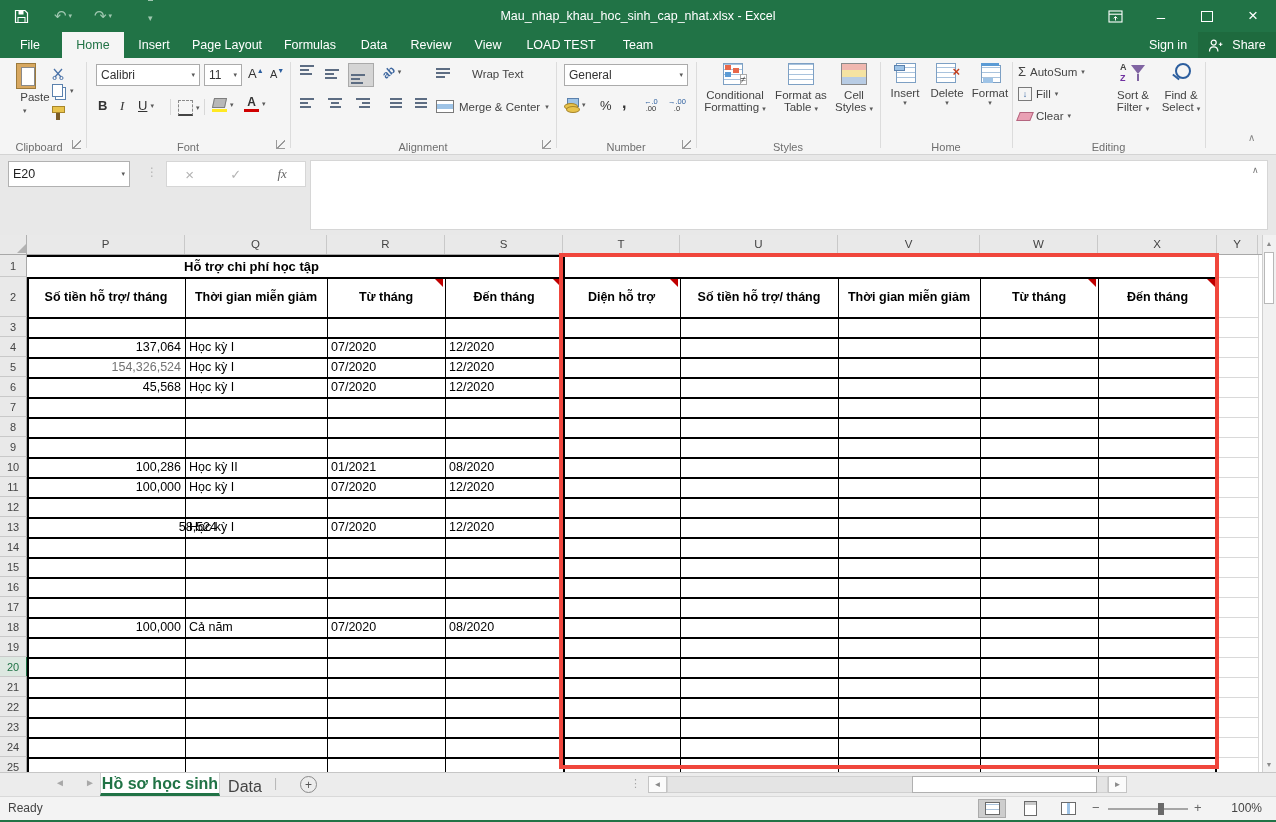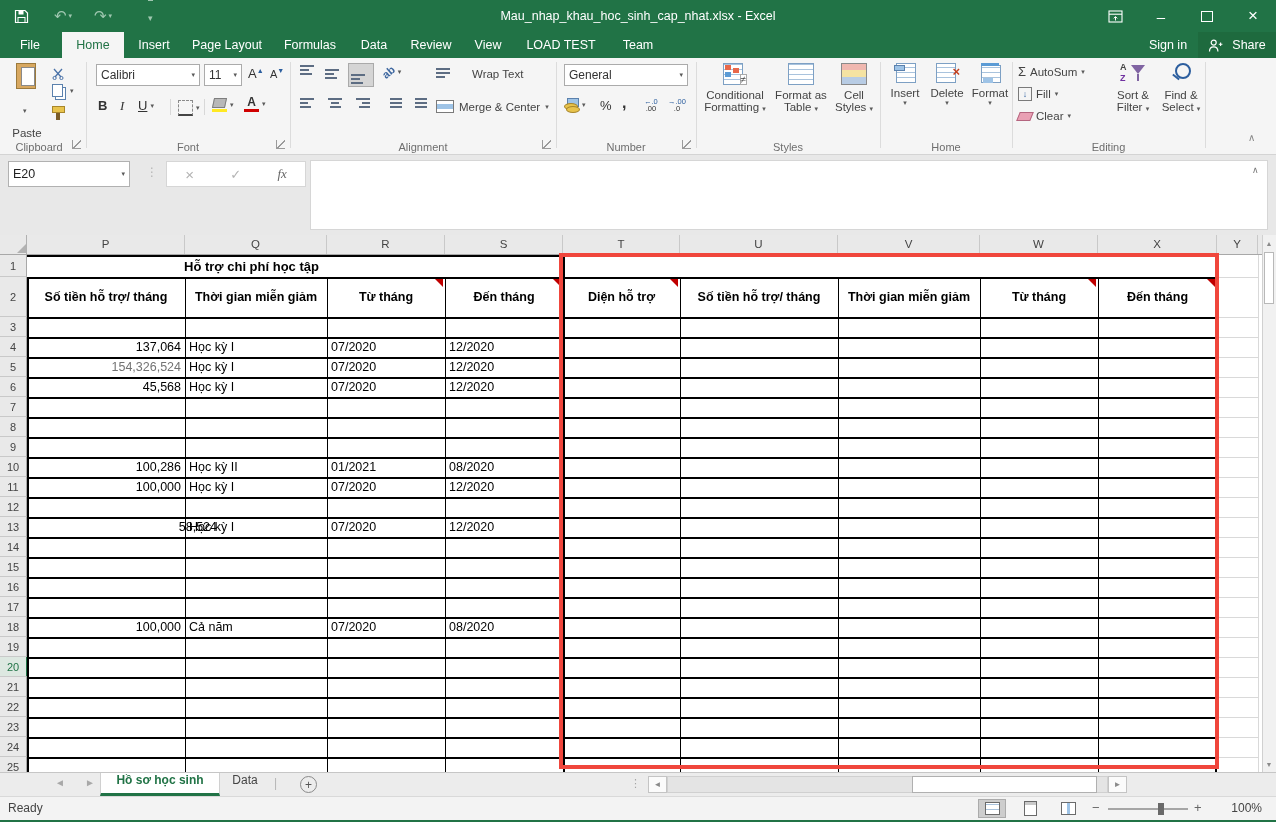--- a/index.html
+++ b/index.html
@@ -34,21 +34,21 @@
   .pressed{background:#d5d5d5;border:1px solid #aaa;}
   .minigrid{border:1px solid #7da0c4;background:
      repeating-linear-gradient(0deg,#fff 0 4px,#a9c3dd 4px 5px),
      repeating-linear-gradient(90deg,transparent 0 5px,#a9c3dd 5px 6px);}
   
   #formulabar{position:absolute;left:0;top:155px;width:1276px;height:80px;background:#e8e8e8;}
   
   #grid-canvas{position:absolute;left:0;top:235px;width:1276px;height:537px;background:#fff;overflow:hidden;}
   
   #sheetbar{position:absolute;left:0;top:772px;width:1276px;height:24px;background:#ececec;border-top:1px solid #c6c6c6;box-sizing:border-box;}
-  .stab{height:23px;display:flex;align-items:flex-start;justify-content:center;font-size:12px;color:#444;top:0;}
+  .stab{height:23px;display:flex;align-items:flex-end;justify-content:center;font-size:16px;color:#444;top:0;}
   .stab.on{background:#fff;color:#217346;font-weight:bold;border-bottom:3px solid #217346;box-sizing:border-box;
            border-left:1px solid #d0d0d0;border-right:1px solid #d0d0d0;}
   .snav{top:4px;font-size:10px;color:#a8a8a8;}
   .hsbox{top:3px;width:19px;height:17px;background:#fbfbfb;border:1px solid #c4c4c4;display:flex;align-items:center;
          justify-content:center;font-size:8px;color:#8a8a8a;box-sizing:border-box;}
   
   #statusbar{position:absolute;left:0;top:796px;width:1276px;height:24px;background:#f3f3f3;border-top:1px solid #d9d9d9;box-sizing:border-box;}
   #greenedge{position:absolute;left:0;top:820px;width:1276px;height:2px;background:#217346;}
   .vbtn{position:absolute;top:2px;width:28px;height:19px;display:flex;align-items:center;justify-content:center;}
 </style>
@@ -118,21 +118,21 @@
       <span style="font-size:12.5px;color:#fff;">Share</span>
     </span>
   </div>
 
   <div id="ribbon">
 
     <div class="abs" style="left:0;top:0;width:86px;height:97px;">
       <div class="abs" style="left:10px;top:5px;width:34px;text-align:center;">
         <div class="abs" style="left:6px;top:0;width:18px;height:24px;background:#d8a860;border:1px solid #9c7a3c;"></div>
         <div class="abs" style="left:11px;top:4px;width:12px;height:17px;background:#fff;border:1px solid #8a8a8a;"></div>
-        <div class="abs rlbl" style="left:0;top:28px;width:34px;margin-top:36px;">Paste</div>
+        <div class="abs rlbl" style="left:8px;top:28px;width:34px;">Paste</div>
         <div class="abs dd" style="left:13px;top:44px;">▾</div>
       </div>
       <div class="abs" style="left:52px;top:8px;width:14px;height:12px;">
         <svg width="13" height="12" viewBox="0 0 13 12">
             <path d="M2 1 l7 8 M10 1 l-7 8" stroke="#4a72a8" stroke-width="1.3" fill="none"></path>
             <circle cx="2.6" cy="10" r="1.6" fill="none" stroke="#4a72a8"></circle>
             <circle cx="9.4" cy="10" r="1.6" fill="none" stroke="#4a72a8"></circle>
           </svg>
       </div>
       <div class="abs fx" style="left:52px;top:26px;gap:3px;">

